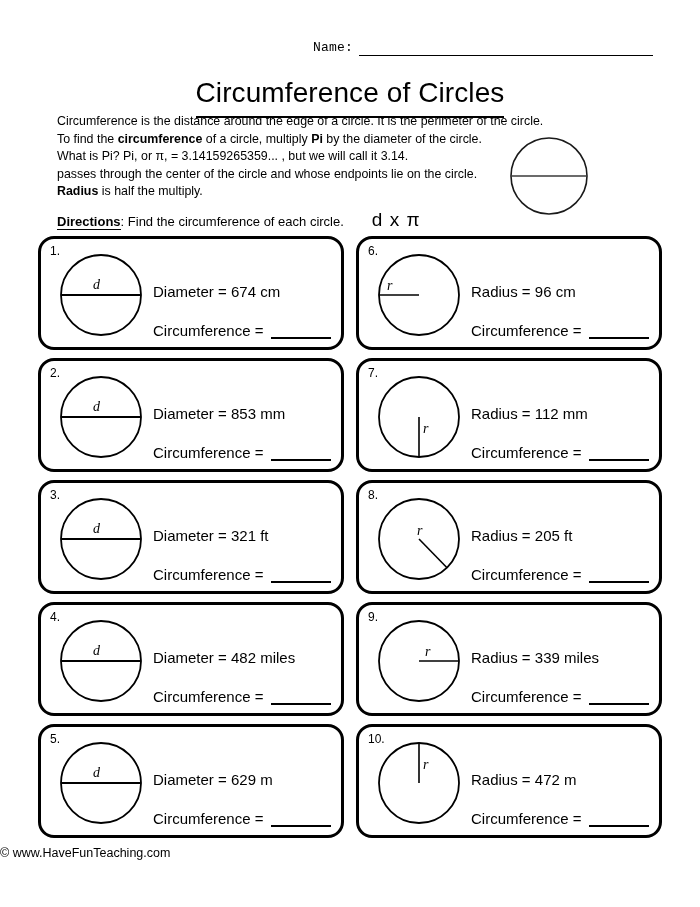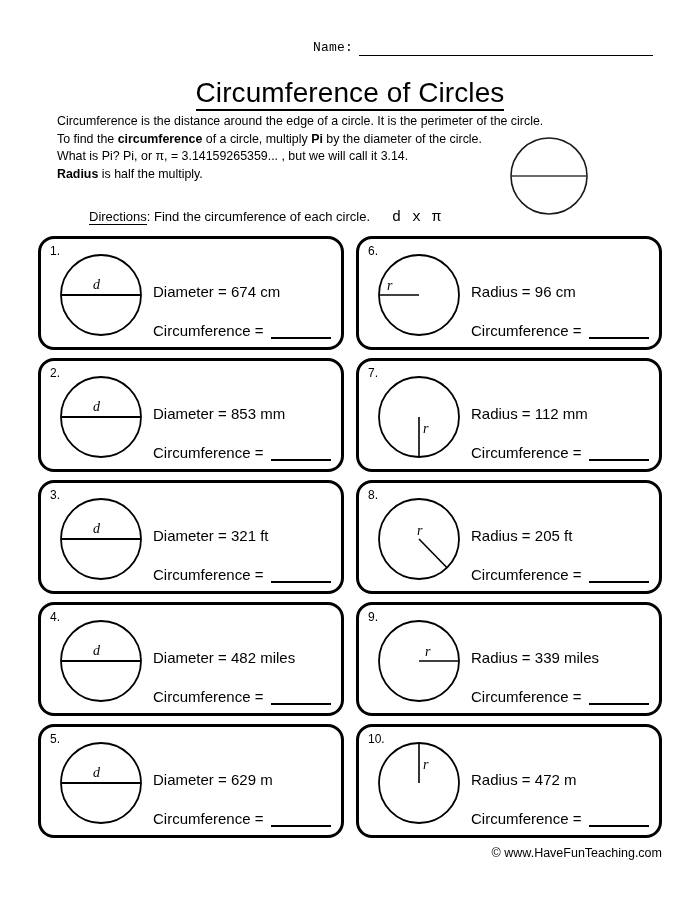--- a/index.html
+++ b/index.html
@@ -44,21 +44,21 @@
     top: 58px;
     left: 0;
     width: 700px;
     text-align: center;
     font-size: 28px;
     font-weight: normal;
     letter-spacing: 0.1px;
   }
   .page-title span {
     border-bottom: 2px solid #000;
-    padding-bottom: 1px;
+    padding-bottom: 8px;
   }
 
   
   .intro {
     position: absolute;
     top: 113px;
     left: 57px;
     width: 455px;
     font-size: 12.4px;
     line-height: 17.6px;
@@ -78,30 +78,28 @@
   
   .directions {
     position: absolute;
     top: 209px;
     left: 57px;
     font-size: 13px;
     display: flex;
     align-items: baseline;
   }
   .directions .dir-word {
-    font-weight: normal;
+    font-weight: bold;
     border-bottom: 1.5px solid #000;
-    margin-left: 32px;
   }
   .directions .dir-rest { white-space: pre; }
   .directions .formula {
-    font-size: 15px;
-    margin-left: 22px;
+    font-size: 19px;
+    margin-left: 28px;
     letter-spacing: 1px;
-    font-family: Liberation Mono, monospace;
   }
 
   
   .grid {
     position: absolute;
     top: 236px;
     left: 38px;
     width: 624px;
   }
   .prow {
@@ -156,21 +154,20 @@
     height: 13px;
     max-width: 92px;
   }
 
   
   .footer {
     position: absolute;
     top: 846px;
     left: 0;
     width: 700px;
-    text-align: right;
     padding-right: 38px;
     box-sizing: border-box;
     font-size: 12.5px;
   }
 </style>
 </head>
 <body>
 
 <div class="name-row">
   <span class="name-label">Name:</span>
@@ -183,20 +180,23 @@
 
 <div class="intro">
   <div class="ln">
     <span>Circumference is the distance around the edge of a circle.  It is the perimeter of the circle.</span>
   </div>
   <div class="ln">
     <span>To find the </span><b>circumference</b><span> of a circle, multiply </span><b>Pi</b><span> by the diameter of the circle.</span>
   </div>
   <div class="ln">
     <span>What is Pi?  Pi, or π, = 3.14159265359... , but we will call it 3.14.</span>
+  </div>
+  <div class="ln">
+    <span>passes through the center of the circle and whose endpoints lie on the circle.</span>
   </div>
   <div class="ln">
     <b>Radius</b><span> is half the multiply.</span>
   </div>
 </div>
 
 <svg class="deco-circle" viewBox="0 0 80 80">
   <circle cx="40" cy="40" r="38" fill="none" stroke="#1a1a1a" stroke-width="1.6"></circle>
   <line x1="2" y1="40" x2="78" y2="40" stroke="#3a3a3a" stroke-width="1.6"></line>
 </svg>

